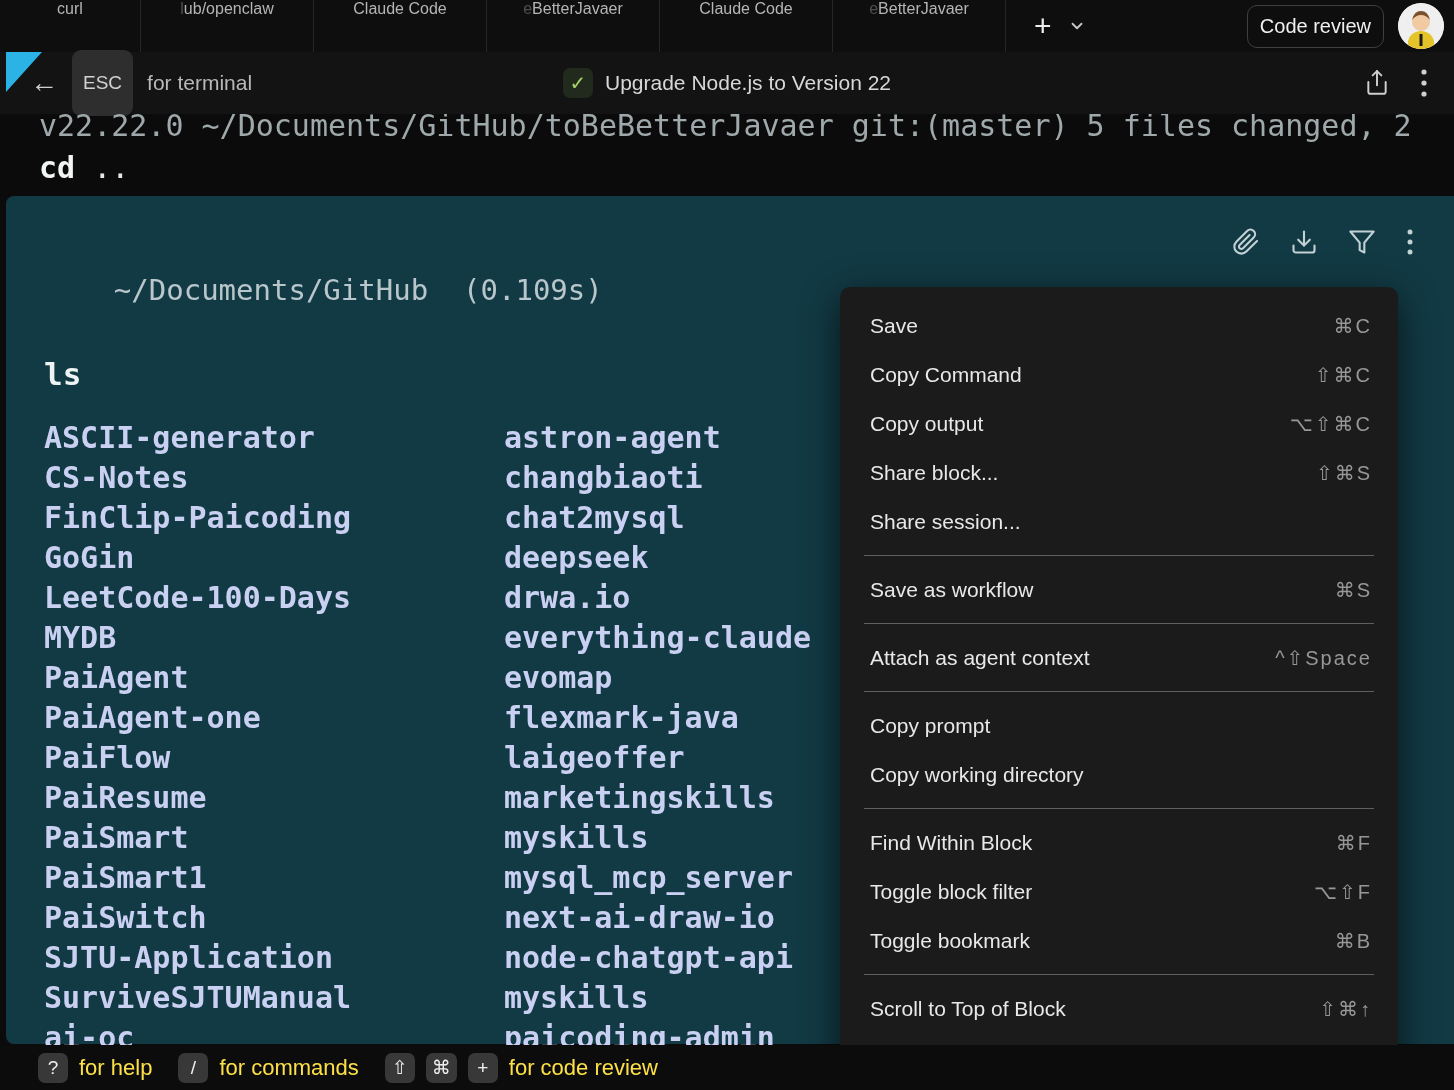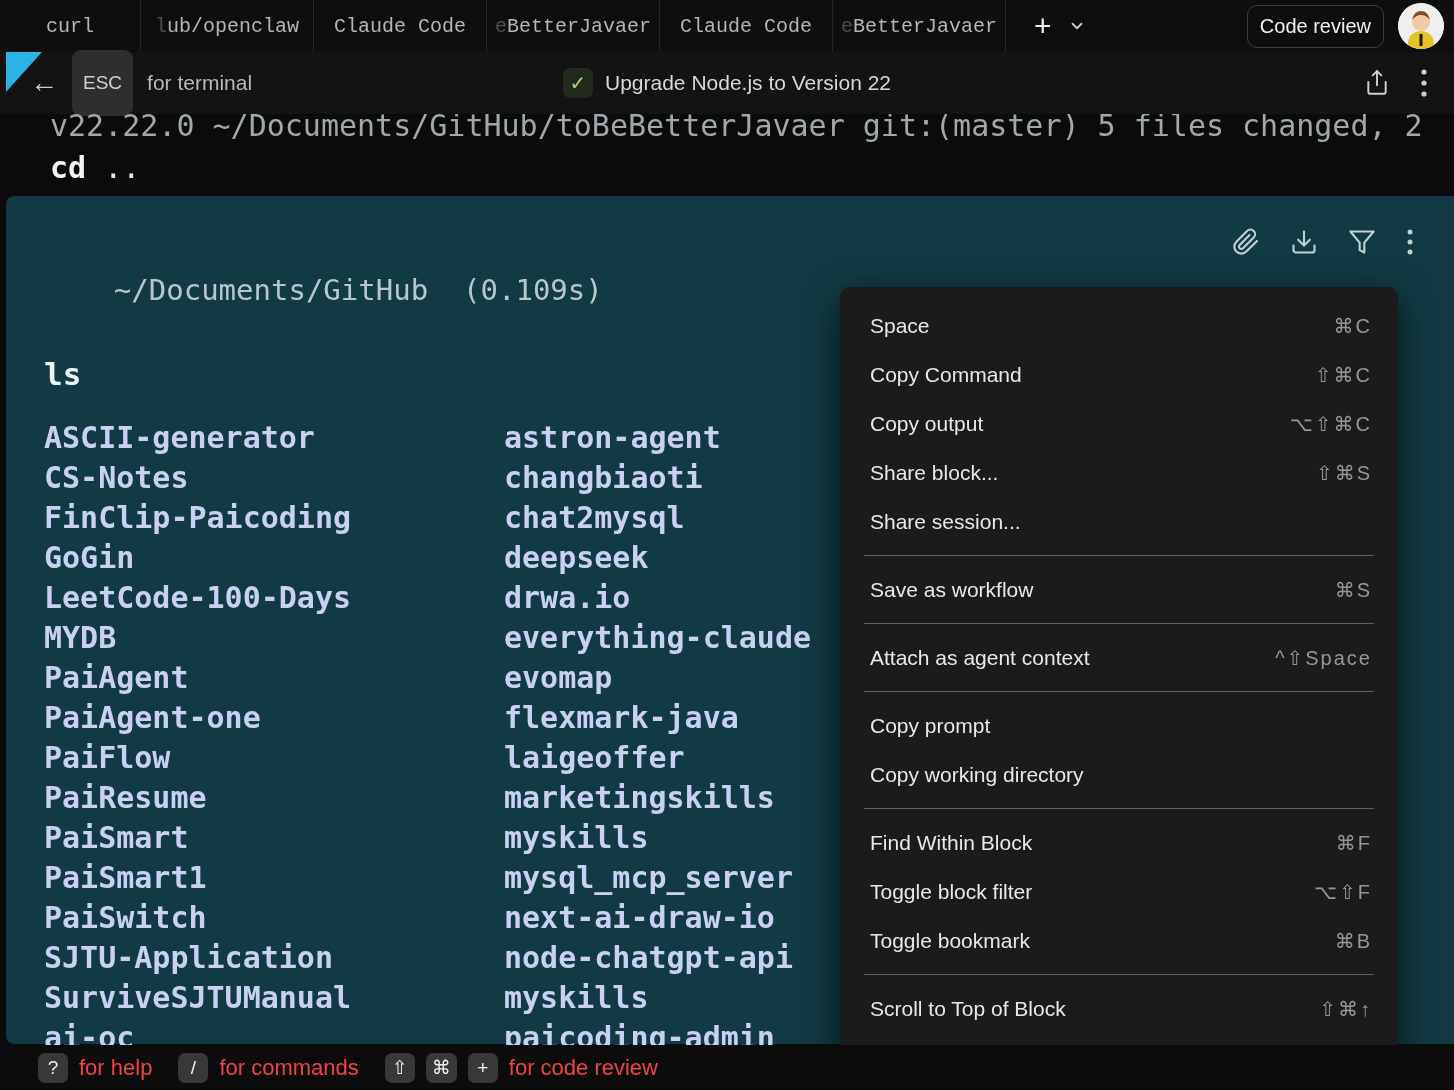--- a/index.html
+++ b/index.html
@@ -5,23 +5,23 @@
   html,body{margin:0;padding:0;}
   body{
     position:relative;width:1454px;height:1090px;overflow:hidden;
     background:#0b0b0b;font-family:"Liberation Sans",sans-serif;
     -webkit-font-smoothing:antialiased;
   }
   
   .tabbar{position:absolute;top:0;left:0;right:0;height:52px;background:#0e0e0e;
     display:flex;align-items:center;}
   .tabs{display:flex;height:100%;}
-  .tab{height:100%;display:flex;align-items:center;justify-content:center;
-    border-right:1px solid #262626;color:#b5b5b5;font-size:20px;
-    white-space:nowrap;overflow:hidden;cursor:default;font-family:Liberation Mono, monospace;}
+  .tab{height:100%;display:flex;justify-content:center;
+    border-right:1px solid #262626;color:#b5b5b5;font-size:16px;
+    white-space:nowrap;overflow:hidden;cursor:default;}
   .tab .pfx{opacity:.38;}
   .tab:first-child{width:140px;}
   .tab{width:172px;}
   .plusbtn{background:none;border:none;color:#ededed;font-size:30px;line-height:30px;
     margin-left:22px;padding:0 6px;cursor:pointer;font-family:"Liberation Sans",sans-serif;}
   .chev{margin-left:10px;display:flex;align-items:center;}
   .spacer{flex:1;}
   .code-review{background:transparent;border:1.5px solid #3f3f3f;border-radius:10px;
     color:#f0f0f0;font-size:20px;padding:9px 12px;margin-right:14px;cursor:pointer;
     font-family:"Liberation Sans",sans-serif;}
@@ -37,21 +37,21 @@
   .hhint{color:#b9b9b9;font-size:21px;}
   .hcenter{position:absolute;left:50%;transform:translateX(-50%);display:flex;
     align-items:center;gap:12px;cursor:pointer;}
   .checkbadge{width:30px;height:30px;border-radius:7px;background:#212a1d;
     display:flex;align-items:center;justify-content:center;
     color:var(--check-green,#a5d16a);font-size:20px;}
   .tasktitle{color:#d8d8d8;font-size:21px;}
   .hright{position:absolute;right:26px;display:flex;align-items:center;gap:30px;}
   .hicon{display:flex;align-items:center;cursor:pointer;}
   
-  .history{position:absolute;top:114px;left:12px;right:0;height:82px;overflow:hidden;
+  .history{position:absolute;top:114px;left:1px;right:0;height:82px;overflow:hidden;
     padding-left:38px;font-family:"DejaVu Sans Mono",monospace;font-size:30px;
     line-height:42px;color:#9fa8aa;white-space:nowrap;}
   .history .l1{margin-top:-9px;}
   .history .cmd{color:#f2f5f5;font-weight:bold;}
   .history .args{color:#e3e8e8;}
   
   .block{position:absolute;top:196px;left:6px;right:0;height:848px;
     background:var(--block-bg,#123a44);border-radius:8px 0 0 8px;
     padding:40px 1px 0 38px;box-sizing:border-box;}
   .pathline{font-family:"DejaVu Sans Mono",monospace;font-size:29px;line-height:36px;
@@ -73,21 +73,21 @@
   .mlabel{color:#e8e8e8;font-size:21px;}
   .mshort{color:#979797;font-size:20px;letter-spacing:2px;}
   .mdivider{border-top:1px solid #606060;margin:9px 24px;}
   
   .statusbar{position:absolute;top:1045px;left:0;right:0;height:45px;background:#0c0c0c;
     display:flex;align-items:center;padding-left:38px;gap:26px;}
   .hintgroup{display:flex;align-items:center;gap:11px;}
   .keycap{min-width:30px;height:30px;padding:0 6px;box-sizing:border-box;border-radius:7px;
     background:#383838;color:#eeeeee;font-size:19px;display:inline-flex;
     align-items:center;justify-content:center;}
-  .hinttext{color:#ef4444;font-size:22px;}
+  .hinttext{color:#fde047;font-size:22px;}
   
   .corner-triangle{position:absolute;left:6px;top:52px;width:36px;height:40px;
     background:var(--accent-cyan,#2bb3e6);
     clip-path:polygon(0 0,100% 0,0 100%);}
 </style>
 </head>
 <body style="--accent-cyan: #2bb3e6; --block-bg: #123a44; --listing-text: #c9d0f2; --check-green: #a5d16a; --menu-bg: #1b1b1b;">
 
 <div class="tabbar">
   <div class="tabs" id="tabs">
@@ -218,21 +218,21 @@
       <div class="frow"><span class="fcol1">PaiSmart1</span><span>mysql_mcp_server</span></div>
       <div class="frow"><span class="fcol1">PaiSwitch</span><span>next-ai-draw-io</span></div>
       <div class="frow"><span class="fcol1">SJTU-Application</span><span>node-chatgpt-api</span></div>
       <div class="frow"><span class="fcol1">SurviveSJTUManual</span><span>myskills</span></div>
       <div class="frow"><span class="fcol1">ai-oc</span><span>paicoding-admin</span></div>
     </div>
 </section>
 
 <div class="menu" id="menu">
     <div class="mitem">
-      <span class="mlabel">Space</span>
+      <span class="mlabel">Save</span>
       <span class="mshort">⌘C</span>
     </div>
     <div class="mitem">
       <span class="mlabel">Copy Command</span>
       <span class="mshort">⇧⌘C</span>
     </div>
     <div class="mitem">
       <span class="mlabel">Copy output</span>
       <span class="mshort">⌥⇧⌘C</span>
     </div>

